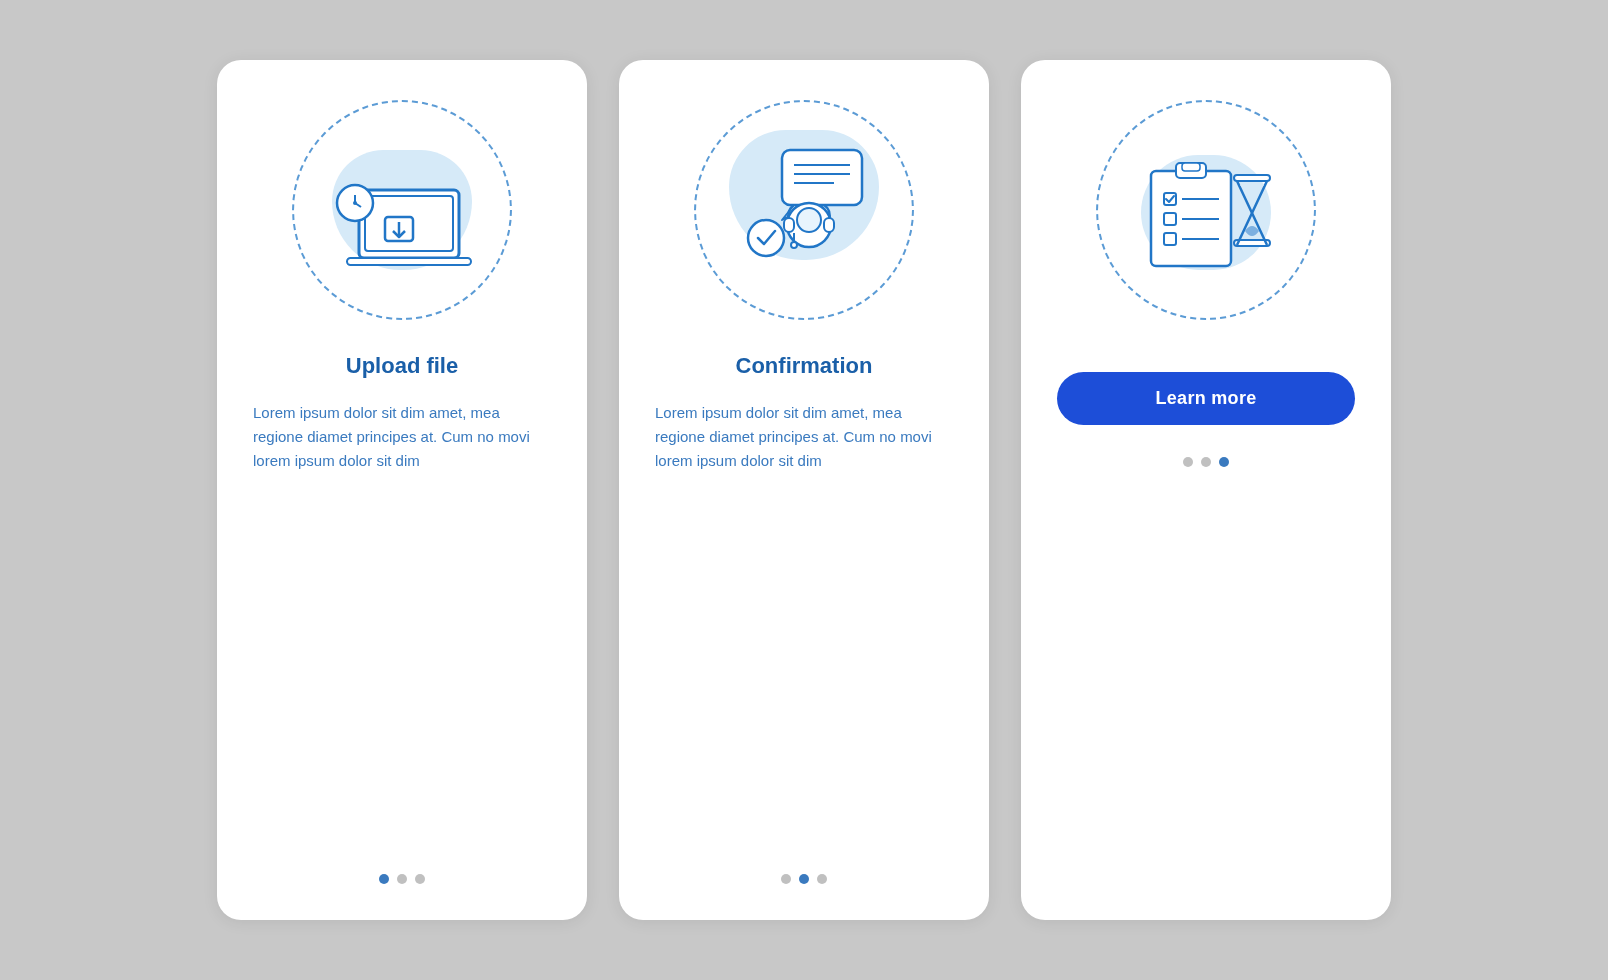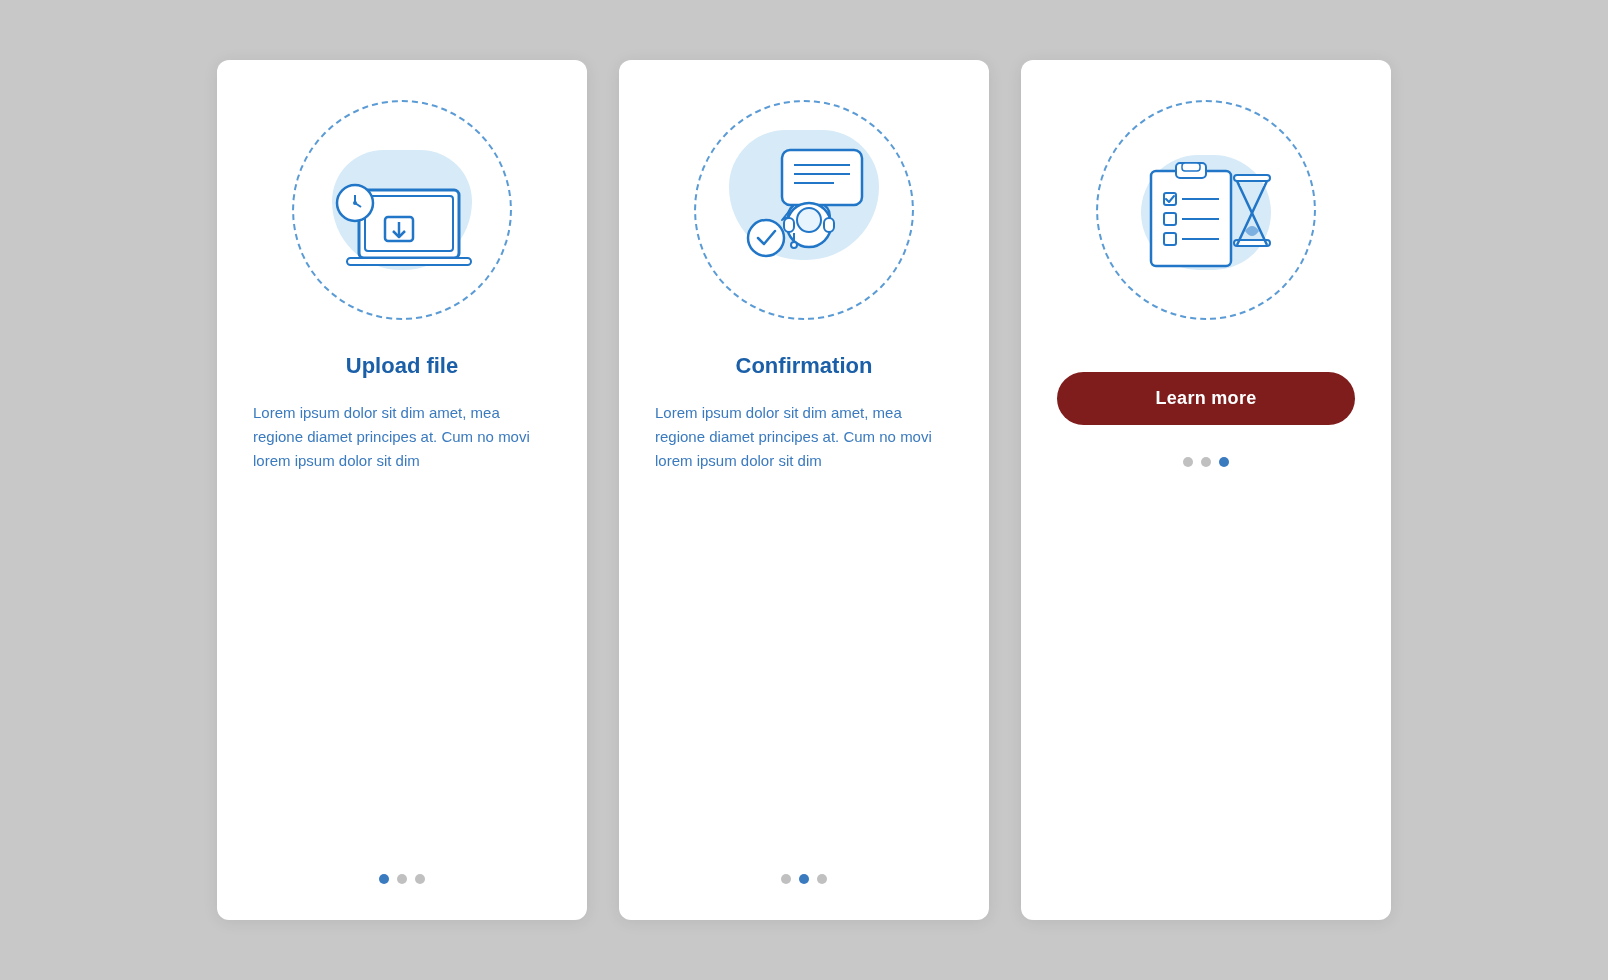--- a/index.html
+++ b/index.html
@@ -16,21 +16,21 @@
 
     .cards-container {
       display: flex;
       gap: 32px;
       align-items: center;
       justify-content: center;
     }
 
     .card {
       background: #ffffff;
-      border-radius: 12px;
+      border-radius: 24px;
       width: 370px;
       min-height: 860px;
       display: flex;
       flex-direction: column;
       align-items: center;
       padding: 40px 36px 36px 36px;
       box-shadow: 0 2px 16px rgba(0,0,0,0.08);
     }
 
     .icon-area {
@@ -128,21 +128,21 @@
 
     .dot-active {
       background: #3a7abf;
     }
 
     .dot-inactive {
       background: #c0c0c0;
     }
 
     .learn-more-btn {
-      background: #7f1d1d;
+      background: #1d4ed8;
       color: #ffffff;
       border: none;
       border-radius: 30px;
       padding: 16px 48px;
       font-size: 18px;
       font-weight: 600;
       cursor: pointer;
       margin-top: 20px;
       margin-bottom: 8px;
       width: 100%;

